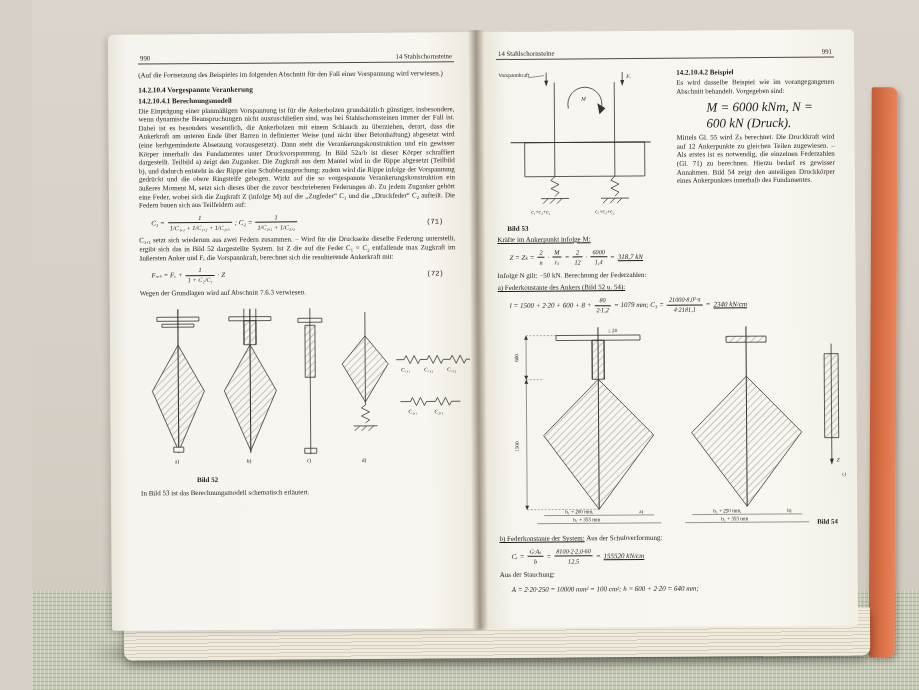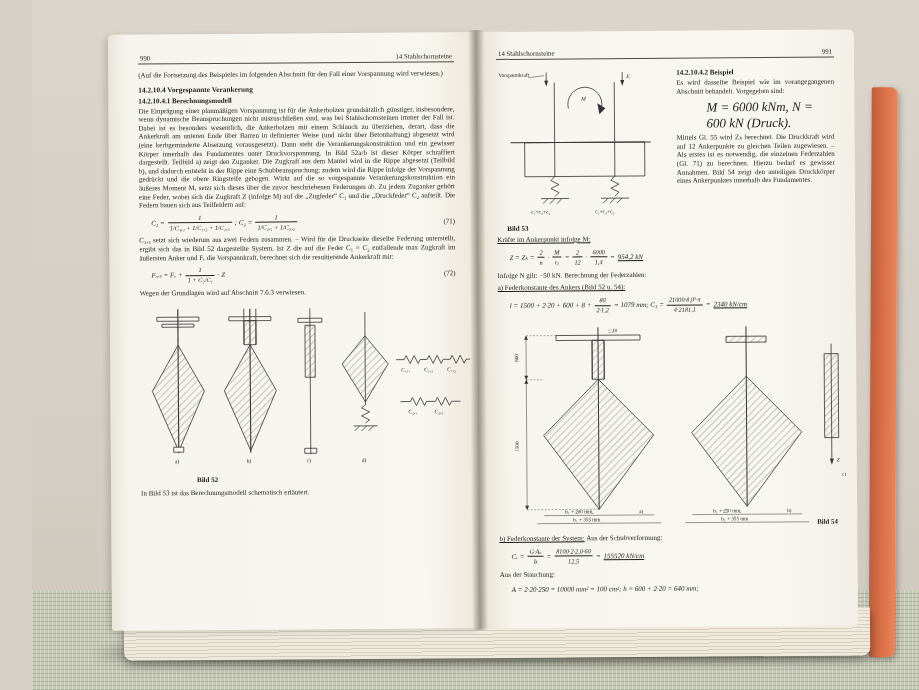--- a/index.html
+++ b/index.html
@@ -48,21 +48,21 @@
   .inlinehead .u { text-decoration:underline; }
   .cap { font-weight:bold; font-size:7px; }
   .cap52 { margin:3px 0 5px 56px; }
   .cap53 { margin:2px 0 0 10px; }
   .values-line { font-size:13px; font-style:italic; margin:1px 0 2px 30px; }
 
   .formula { position:relative; font-size:7px; font-style:italic; margin:4px 0 5px 12px;
              display:flex; align-items:center; flex-wrap:wrap; column-gap:3px;
              min-height:13px; padding-right:28px; }
   .formula .ft { white-space:nowrap; }
-  .formula .ftag { position:absolute; right:0; font-style:normal; }
+  .formula .ftag { position:absolute; right:12px; font-style:normal;font-family:Liberation Mono, monospace; }
   .frac { display:inline-block; text-align:center; font-size:6.3px; line-height:1.25; vertical-align:middle; }
   .frac .num { display:block; border-bottom:0.7px solid #222; padding:0 2px 0.5px; }
   .frac .den { display:block; padding:0.5px 2px 0; }
   .under { text-decoration:underline; }
 
   .cols { display:flex; gap:8px; margin-bottom:3px; }
   .colfig { flex:0 0 172px; }
   .coltext { flex:1; }
   .figwrap { margin:5px 0 1px; text-align:center; }
   svg text { font-family:"Liberation Serif","DejaVu Serif",serif; fill:#222; }
@@ -256,21 +256,21 @@
           <span class="frac">
             <span class="num">2</span>
             <span class="den">12</span>
           </span>
           <span class="ft">·</span>
           <span class="frac">
             <span class="num">6000</span>
             <span class="den">1,4</span>
           </span>
           <span class="ft">=</span>
-          <span class="ft under">954,2 kN</span>
+          <span class="ft under">318,7 kN</span>
         </div>
 
       <p class="body plain">Infolge N gilt: −50 kN. Berechnung der Federzahlen:</p>
       <p class="uhead">a) Federkonstante des Ankers (Bild 52 u. 54):</p>
       <div class="formula">
           <span class="ft">l = 1500 + 2·20 + 600 + 8 +</span>
           <span class="frac">
             <span class="num">80</span>
             <span class="den">2·1,2</span>
           </span>

